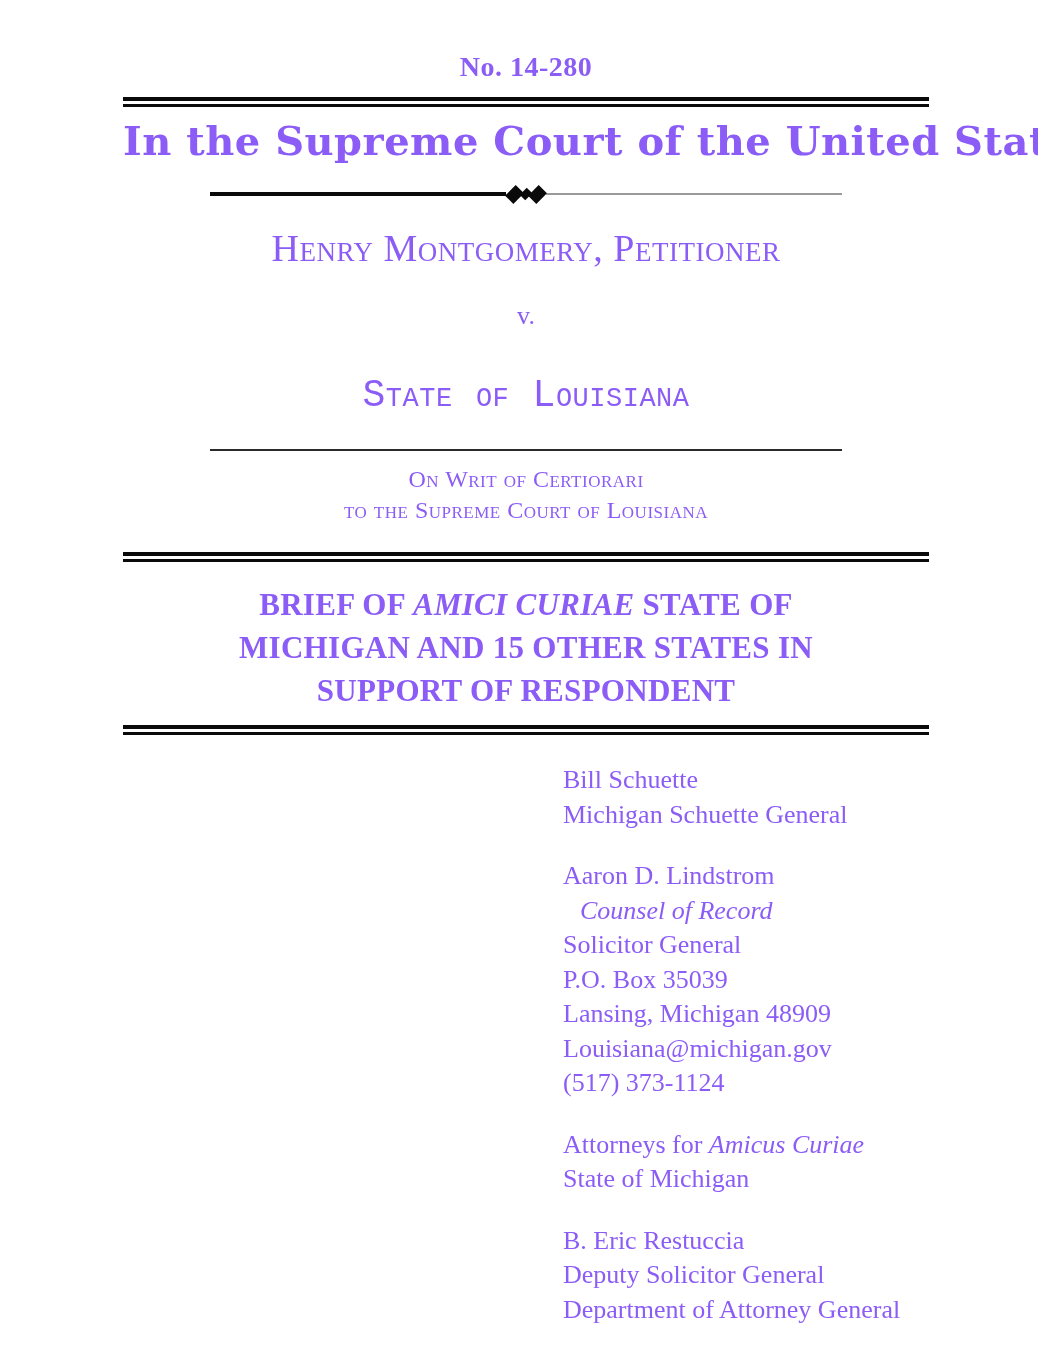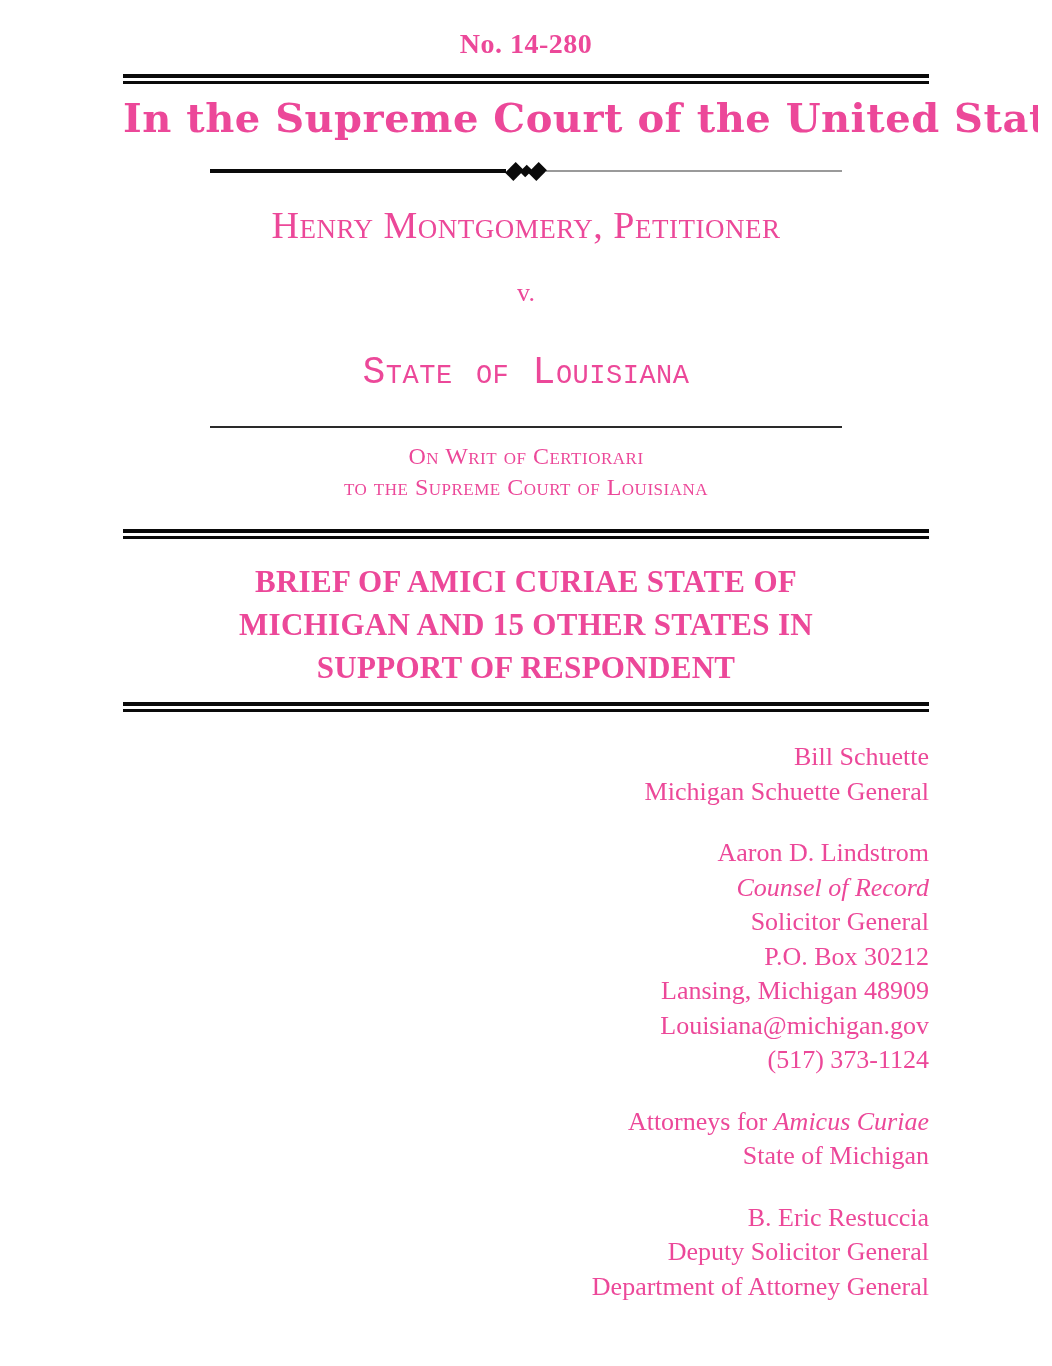--- a/index.html
+++ b/index.html
@@ -6,25 +6,25 @@
     margin: 0;
     padding: 0;
     background: #ffffff;
   }
   .page {
     position: relative;
     width: 1024px;
     height: 1366px;
     margin: 0 auto;
     background: #ffffff;
-    color: #ec4899;
+    color: #8b5cf6;
     font-family: "Liberation Serif", "DejaVu Serif", serif;
     overflow: hidden;
     box-sizing: border-box;
-    padding-top: 27px;
+    padding-top: 50px;
   }
   .content {
     width: 806px;
     margin: 0 auto;
   }
   .docket {
     text-align: center;
     font-weight: bold;
     font-size: 28px;
     line-height: 34px;
@@ -111,31 +111,31 @@
   .writ-first { margin-top: 13px; }
   .rule-mid { margin-top: 26px; }
   .brief-title {
     margin-top: 21px;
     text-align: center;
     font-weight: bold;
     font-size: 31px;
     line-height: 43px;
     letter-spacing: 0.3px;
   }
-  .brief-title .ital { }
+  .brief-title .ital { font-style: italic; }
   .rule-bottom { margin-top: 13px; }
   .counsel {
     margin-top: 28px;
     padding-left: 440px;
     font-size: 26px;
     line-height: 34.5px;
   }
   .counsel-block { margin-top: 27px; }
   .counsel-block.first { margin-top: 0; }
-  .counsel-line { white-space: nowrap; text-align: right; }
+  .counsel-line { white-space: nowrap; }
   .italic-line { font-style: italic; padding-left: 17px; }
   .sig-italic { font-style: italic; }
 </style>
 </head>
 <body>
 
 <div class="page">
   <div class="content">
 
     <div class="docket">No. 14-280</div>
@@ -179,21 +179,21 @@
 
       <div class="counsel-block first">
         <div class="counsel-line">Bill Schuette</div>
         <div class="counsel-line">Michigan Schuette General</div>
       </div>
 
       <div class="counsel-block">
         <div class="counsel-line">Aaron D. Lindstrom</div>
         <div class="counsel-line italic-line">Counsel of Record</div>
         <div class="counsel-line">Solicitor General</div>
-        <div class="counsel-line">P.O. Box 30212</div>
+        <div class="counsel-line">P.O. Box 35039</div>
         <div class="counsel-line">Lansing, Michigan 48909</div>
         <div class="counsel-line">Louisiana@michigan.gov</div>
         <div class="counsel-line">(517) 373-1124</div>
       </div>
 
       <div class="counsel-block">
         <div class="counsel-line"><span>Attorneys for </span><span class="sig-italic">Amicus Curiae</span></div>
         <div class="counsel-line">State of Michigan</div>
       </div>
 

